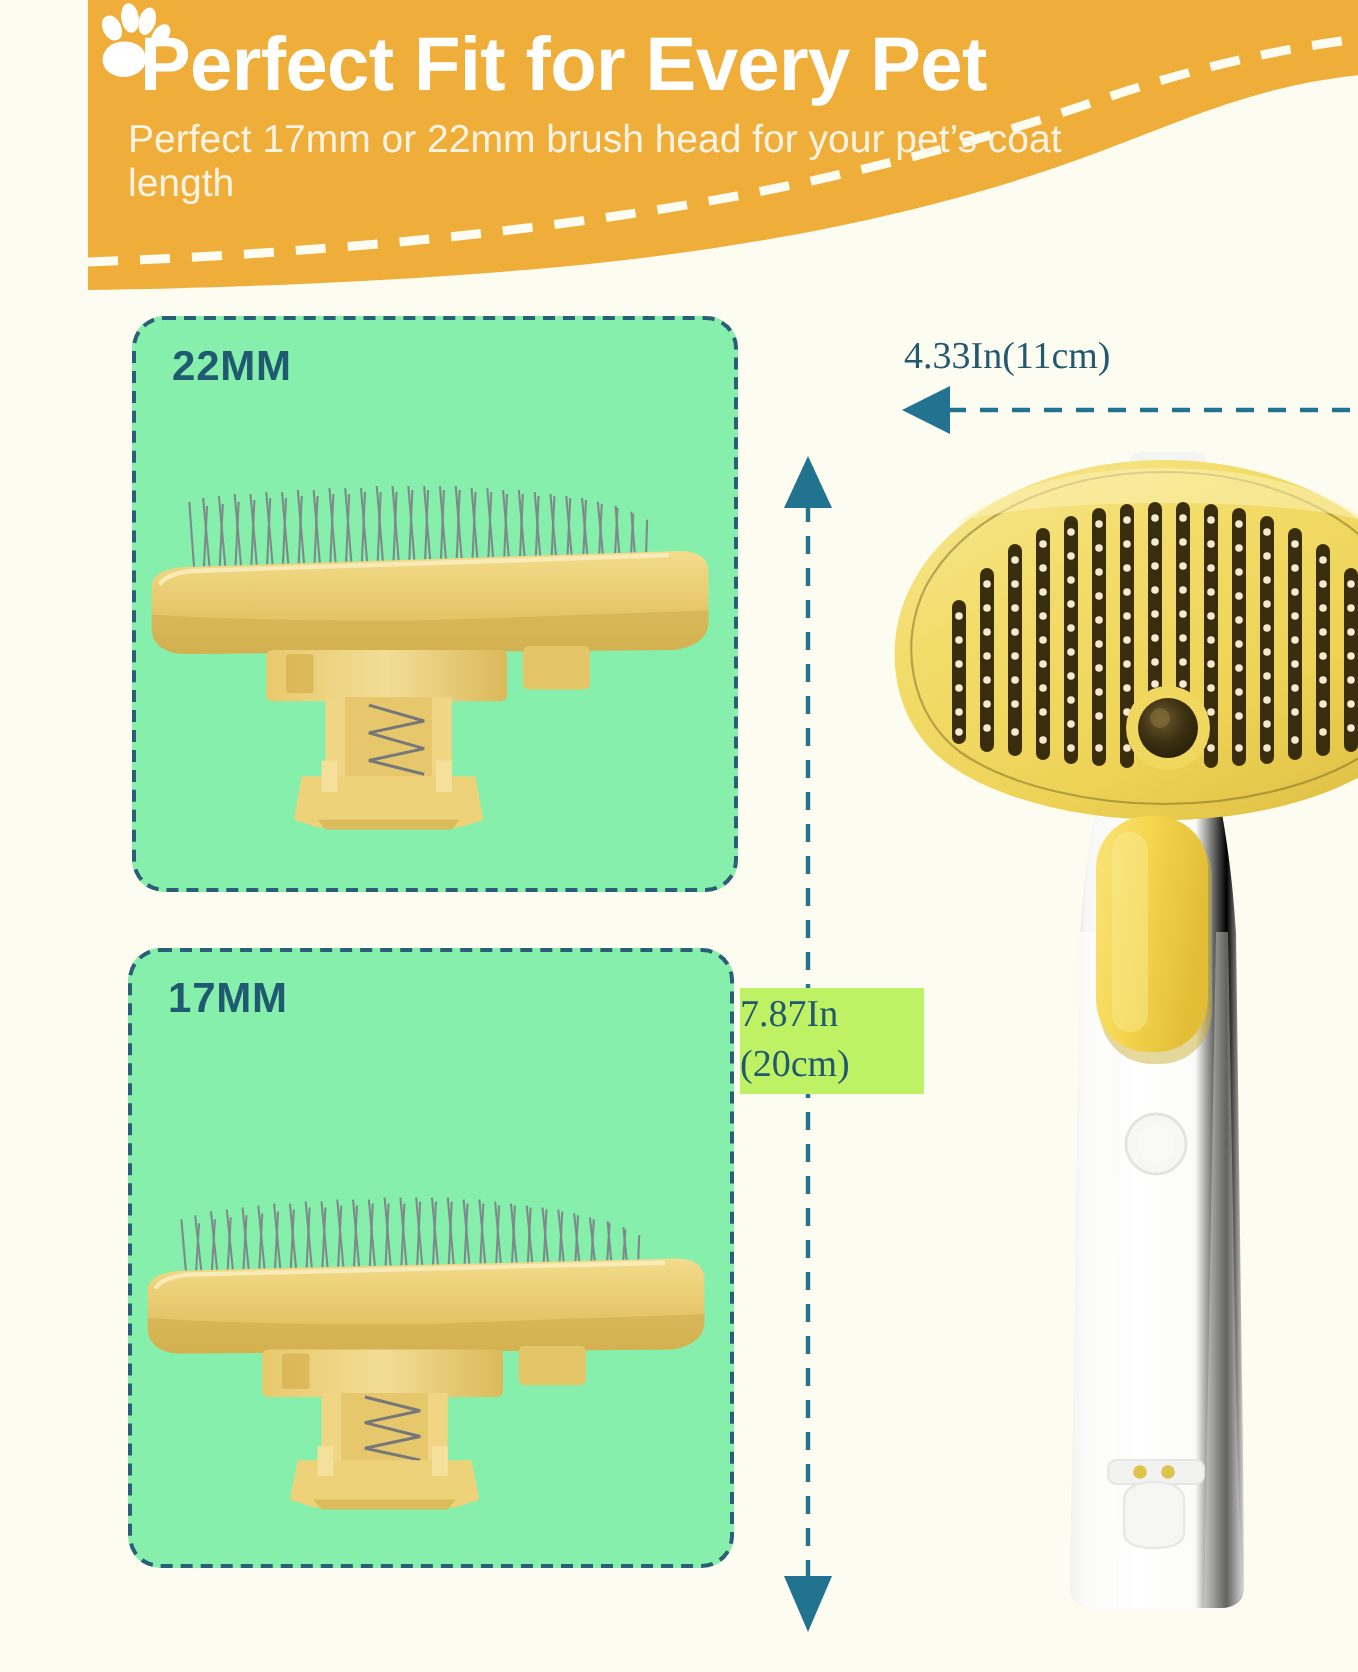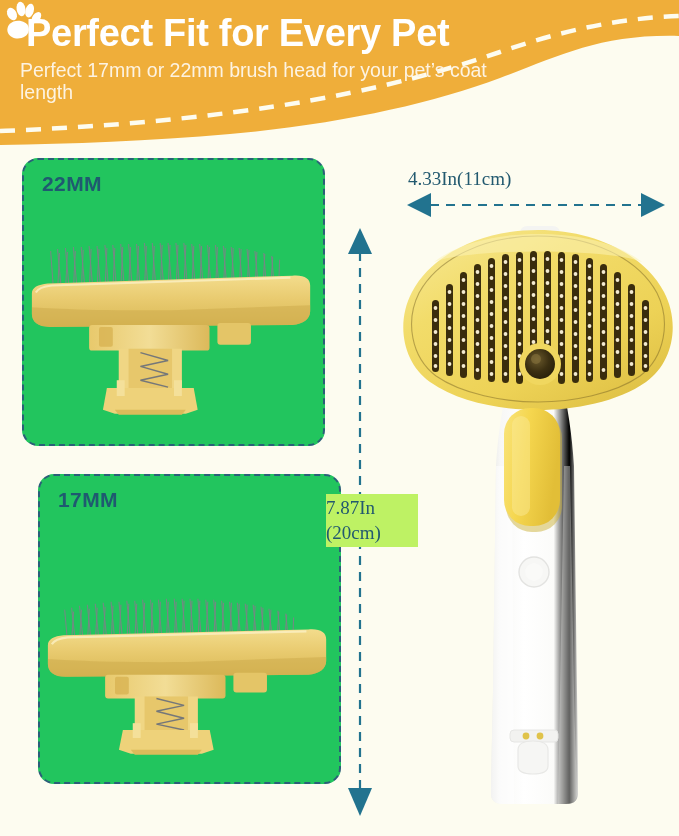--- a/index.html
+++ b/index.html
@@ -3,45 +3,45 @@
 <meta charset="utf-8">
 <style>
   * { margin:0; padding:0; box-sizing:border-box; }
   html,body { width:679px; height:836px; }
   body {
     font-family:"Liberation Sans", sans-serif;
     background:#fdfcf0;
     position:relative;
     overflow:hidden;
   }
-  #page { position:absolute; inset:0; }
+  #page { position:absolute; inset:0;margin-left:44px; }
 
   
   .header-band { position:absolute; left:0; top:0; width:679px; height:150px; overflow:hidden; }
   .header-band svg { position:absolute; left:0; top:0; }
   .header-title {
     position:absolute; left:26px; top:12px;
     font-size:38px; font-weight:bold; color:#ffffff;
     letter-spacing:-0.3px; white-space:nowrap;
   }
   .header-sub {
     position:absolute; left:20px; top:60px; width:500px;
     font-size:19.5px; color:#fdf3e2; line-height:1.12;
   }
   .paw-icon { position:absolute; left:594px; top:12px; width:42px; height:40px; }
 
   
   .card {
     position:absolute;
     border:2px dashed #2b5f78;
     border-radius:16px;
-    background:#22c55e;
+    background:#86efac;
   }
   .card-22 { left:22px; top:158px; width:303px; height:288px; }
-  .card-17 { left:38px; top:474px; width:303px; height:310px;text-decoration:underline; }
+  .card-17 { left:20px; top:474px; width:303px; height:310px;text-decoration:underline; }
   .card-label {
     position:absolute; left:18px; top:12px;
     font-size:21px; font-weight:bold; color:#1f5a70; letter-spacing:0.4px;
   }
   .head-art { position:absolute; left:0; bottom:14px; width:100%; height:215px; }
 
   
   .dim-h-label {
     position:absolute; left:408px; top:168px; width:256px;
     text-align:left; font-family:"Liberation Serif", serif;

